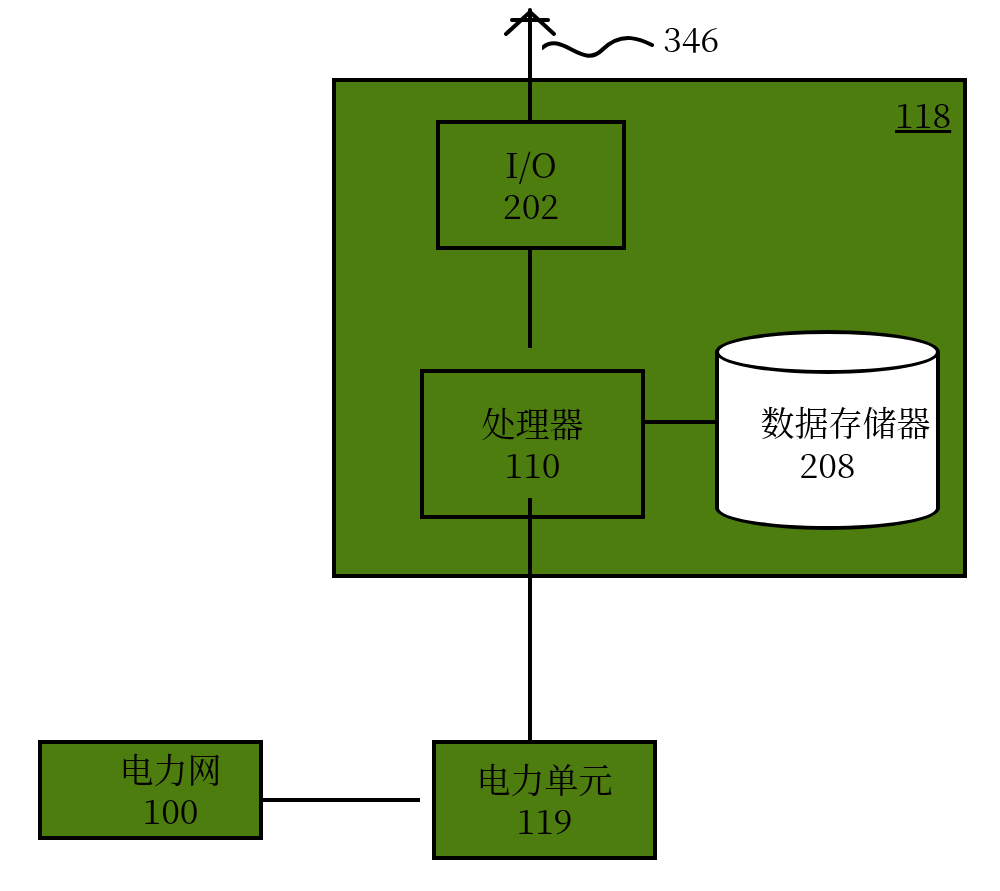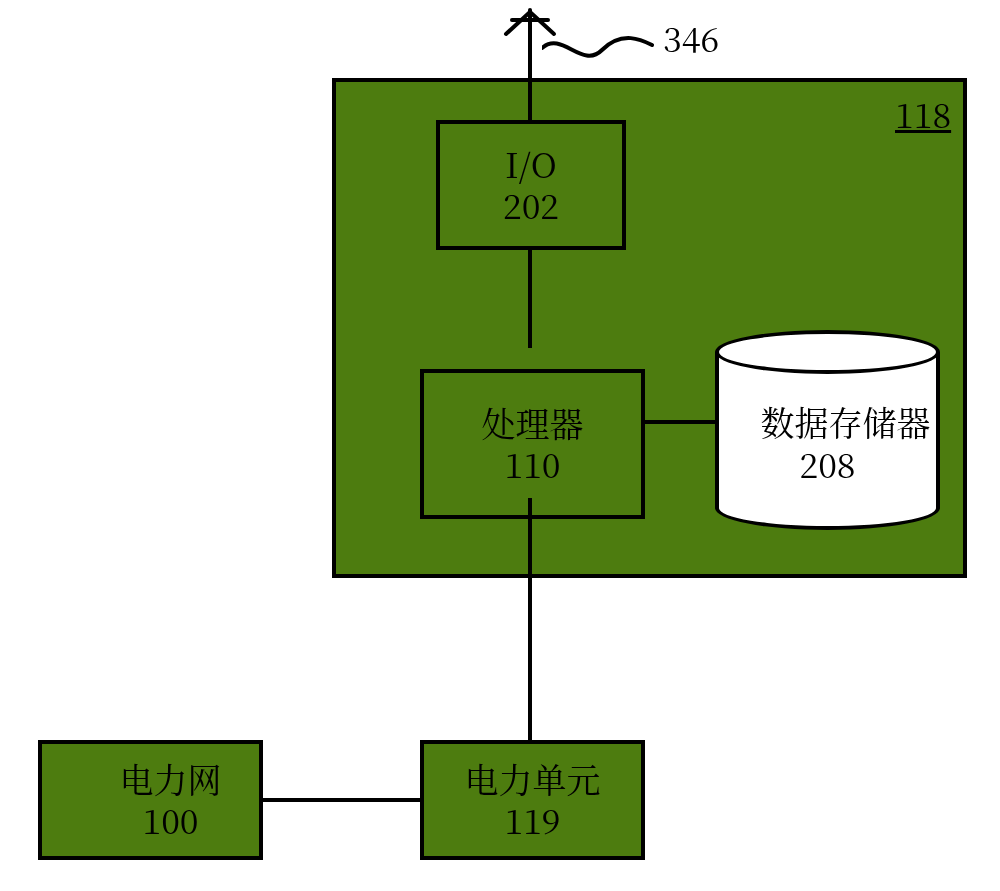--- a/index.html
+++ b/index.html
@@ -141,25 +141,25 @@
     <div class="cyl-top" style="top:0; height:44px;"></div>
 
     <div class="cyl-label mid-text" style="top:72px;padding-left:36px;">数据存储器</div>
     <div class="cyl-label num-text" style="top:114px;text-align:center;">208</div>
   </div>
 
   <div class="vline" style="left:528px; top:498px; height:80px;"></div>
 
   <div class="vline" style="left:528px; top:578px; height:162px;"></div>
 
-  <div class="box" style="left:420px; top:740px; width:225px; height:120px;">
+  <div class="box" style="left:432px; top:740px; width:225px; height:120px;">
     <span class="mid-text">电力单元</span>
     <span class="num-text">119</span>
   </div>
 
   <div class="hline" style="left:262px; top:798px; width:158px;"></div>
 
-  <div class="box" style="left:38px; top:740px; width:225px; height:120px;padding-left:40px;">
+  <div class="box" style="left:38px; top:740px; width:225px; height:100px;padding-left:40px;">
     <span class="mid-text">电力网</span>
     <span class="num-text">100</span>
   </div>
 
 </div>
 
 </body></html>

